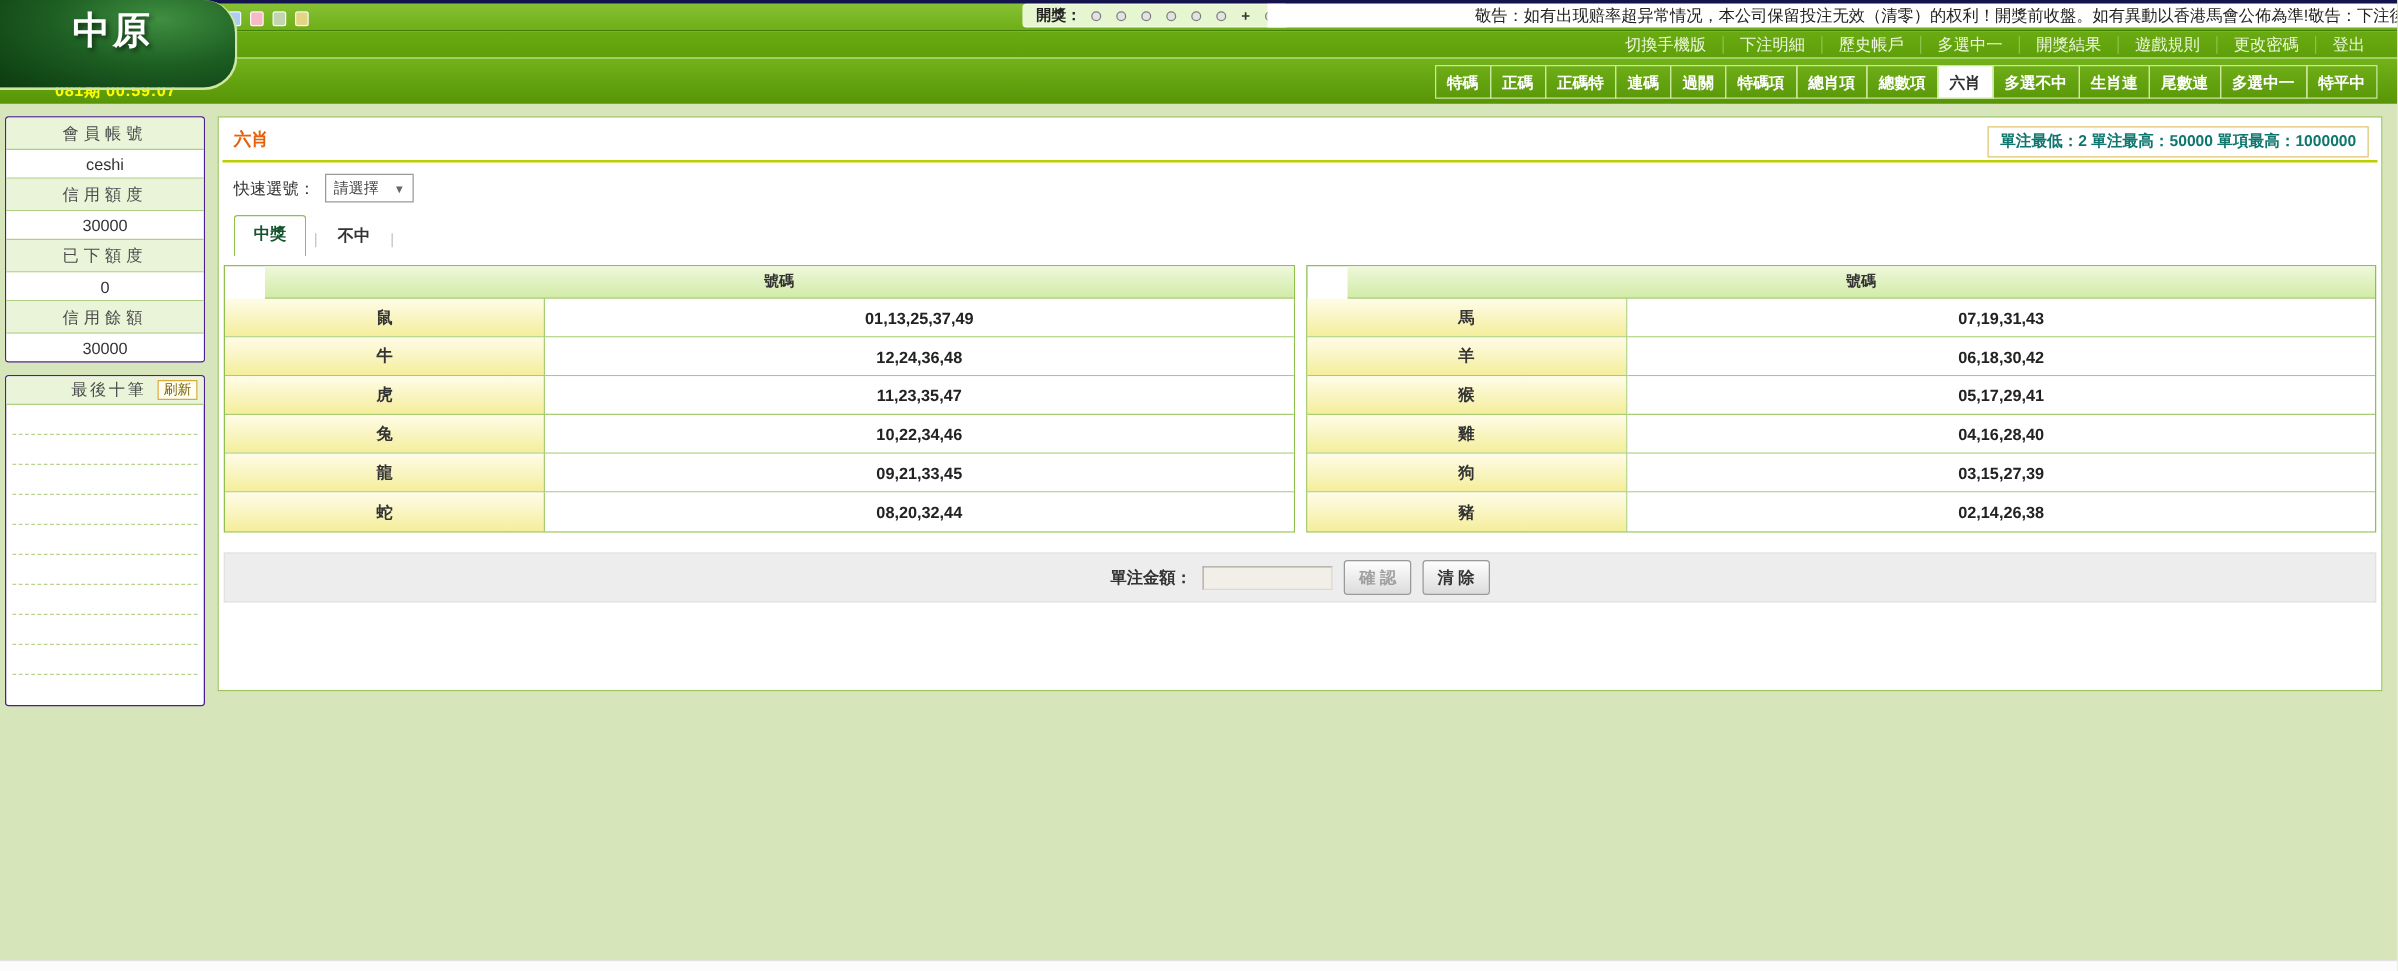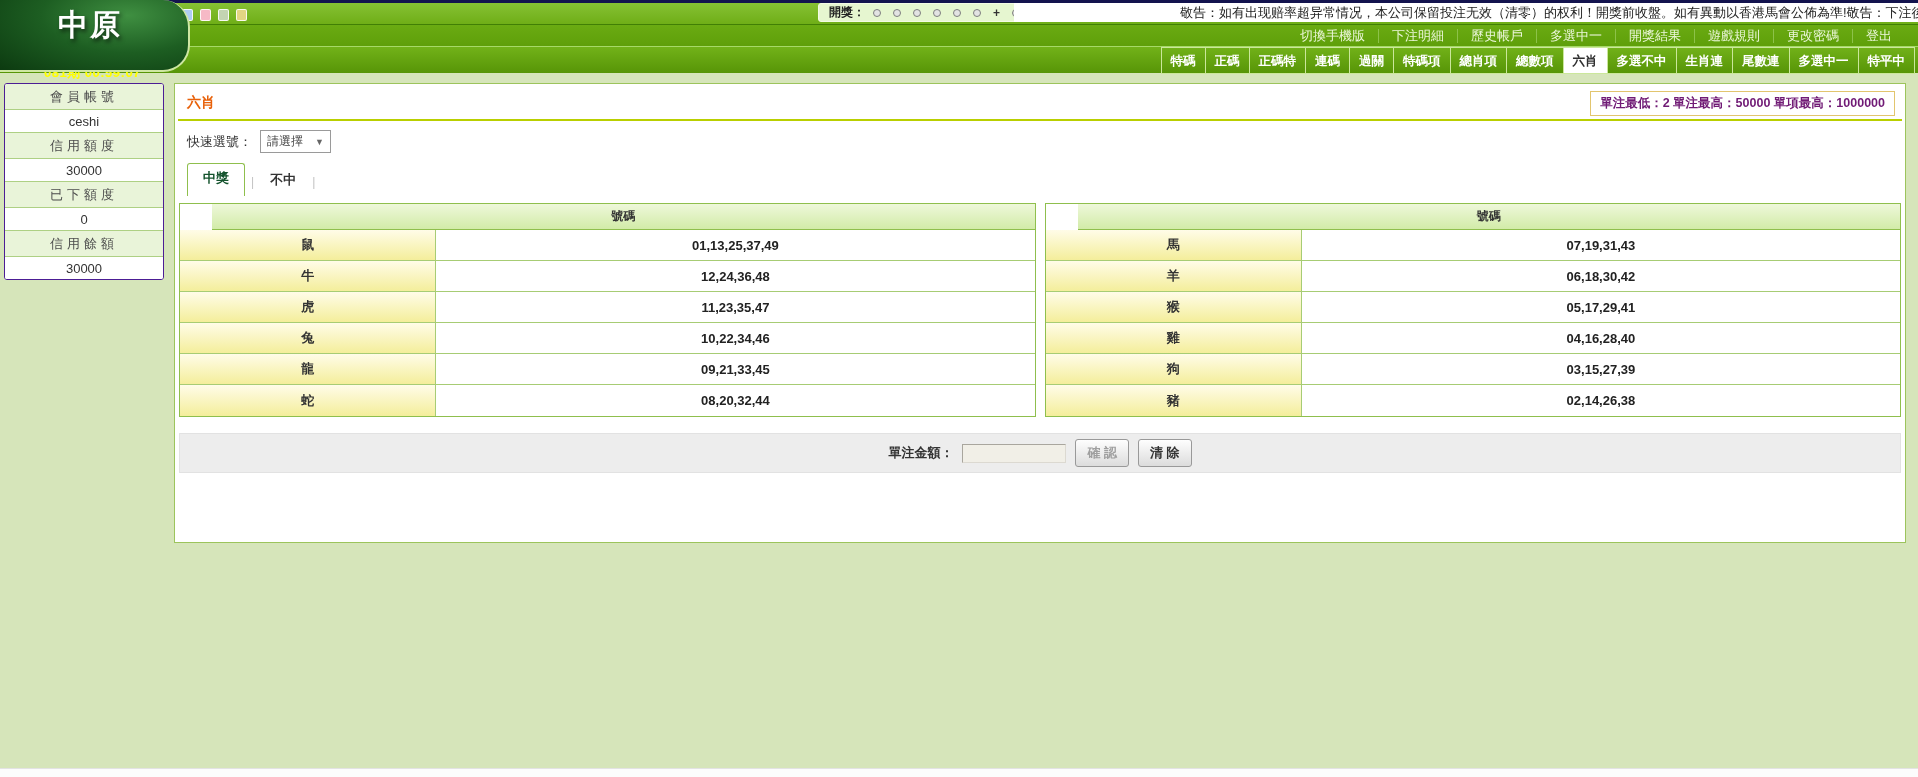--- a/index.html
+++ b/index.html
@@ -5,22 +5,22 @@
   * { margin:0; padding:0; box-sizing:border-box; }
   html,body { width:1918px; height:777px; }
   body { font-family:"Liberation Sans", sans-serif; background:#d6e5ba; }
   .page { position:relative; width:1918px; height:777px; background:#d6e5ba; overflow:hidden; }
 
   
   .topline { height:3px; background:#13134e; }
   .rowA { height:22px; background:linear-gradient(#86c134,#6fae17); border-bottom:1px solid #417f05; }
   .rowB { height:22px; background:linear-gradient(#6aab12,#5f9f0a); border-bottom:1px solid #a6d968;
           display:flex; justify-content:flex-end; align-items:center; padding-right:16px; }
-  .rowC { height:26px; background:linear-gradient(#72b219,#579507);
-          display:flex; justify-content:flex-end; align-items:center; padding-right:3px; }
+  .rowC { height:36px; background:linear-gradient(#72b219,#579507);
+          display:flex; justify-content:flex-end; align-items:center; padding-right:16px; }
 
   .logo { position:absolute; left:0; top:0; width:190px; height:72px; z-index:6;
           background:radial-gradient(ellipse at 68% 22%, #3f8f41 0%, #1d5e22 48%, #0c3a10 100%);
           border:2px solid #cfe7a3; border-left:none; border-top:none;
           border-radius:0 27px 27px 0;
           color:#fff; font-size:30px; font-weight:bold; line-height:50px; padding-left:58px;
           text-shadow:2px 3px 4px rgba(0,0,0,.55); letter-spacing:2px; }
 
   .squares { position:absolute; left:182px; top:9px; display:flex; gap:7px; z-index:5; }
   .sq { width:11px; height:12px; border-radius:2px; border:1px solid rgba(255,255,255,.85); }
@@ -69,21 +69,21 @@
   .refresh-btn { background:#fffdef; border:1px solid #d9ab3c; color:#7a6008; font-size:11px;
                  height:16px; line-height:14px; padding:0 4px; cursor:pointer; }
   .dash-row { height:24px; border-bottom:1px dashed #b9d18c; margin:0 5px; }
   .panel2 .dash-row:last-child { border-bottom:none; }
 
   
   main { flex:1; background:#fff; border:1px solid #9cc45c; min-height:460px; position:relative; }
   .title-row { padding:9px 12px 0; }
   .page-title { color:#e8610a; font-size:14px; font-weight:bold; }
   .limits-box { position:absolute; right:10px; top:7px; border:1px solid #e2c56e; background:#fff;
-                padding:3px 9px; font-size:12.5px; font-weight:bold; color:#701a75; }
+                padding:3px 9px; font-size:12.5px; font-weight:bold; color:#0f766e; }
   .title-underline { border-bottom:2px solid #b9cf00; margin:7px 3px 0; }
 
   .quick-row { display:flex; align-items:center; gap:8px; padding:9px 12px 7px; font-size:13px; color:#333; }
   .select-box { display:inline-flex; align-items:center; gap:12px; border:1px solid #9a9a9a;
                 background:#fff; font-size:12px; color:#444; padding:2px 6px; cursor:pointer; }
   .chev { font-size:9px; color:#666; }
 
   .subtab-row { display:flex; align-items:flex-end; padding:3px 12px 0; }
   .subtab-wrap { display:flex; align-items:flex-end; }
   .subtab { font-size:13px; font-weight:bold; color:#333; padding:5px 10px 7px; cursor:pointer; }
@@ -199,20 +199,39 @@
           <div class="f-label">信用額度</div>
           <div class="f-value">30000</div>
 
           <div class="f-label">已下額度</div>
           <div class="f-value">0</div>
 
           <div class="f-label">信用餘額</div>
           <div class="f-value">30000</div>
         </div>
 
+      <div class="panel panel2">
+        <div class="recent-head">
+          <span class="recent-title">最後十筆</span>
+          <button class="refresh-btn">刷新</button>
+        </div>
+        <div>
+
+        <div class="dash-row"></div>
+            <div class="dash-row"></div>
+            <div class="dash-row"></div>
+            <div class="dash-row"></div>
+            <div class="dash-row"></div>
+            <div class="dash-row"></div>
+            <div class="dash-row"></div>
+            <div class="dash-row"></div>
+            <div class="dash-row"></div>
+            <div class="dash-row"></div>
+          </div>
+      </div>
     </aside>
 
     <main>
       <div class="title-row">
         <span class="page-title">六肖</span>
         <span class="limits-box">單注最低：2 單注最高：50000 單項最高：1000000</span>
       </div>
       <div class="title-underline"></div>
 
       <div class="quick-row">

